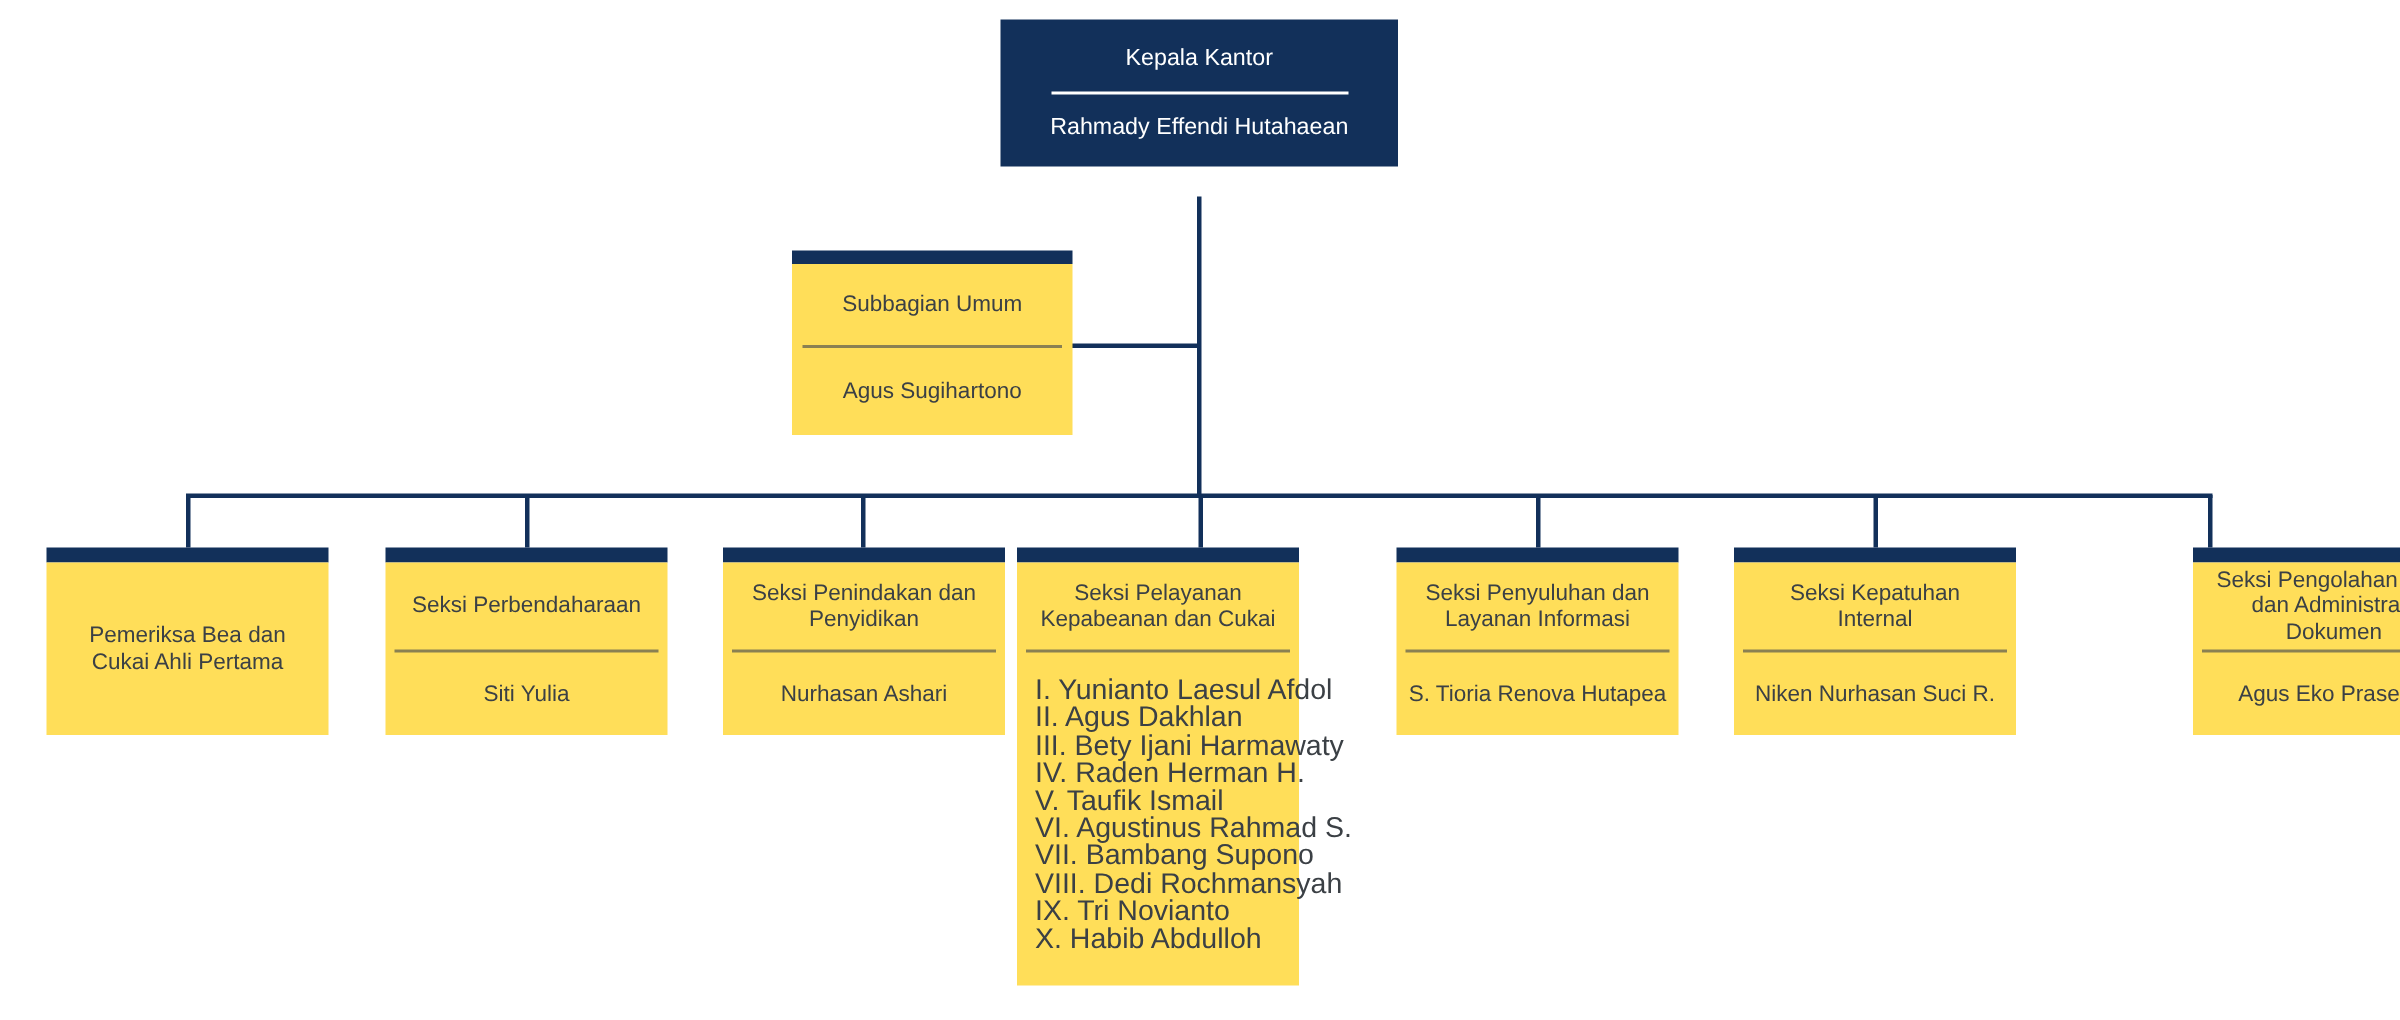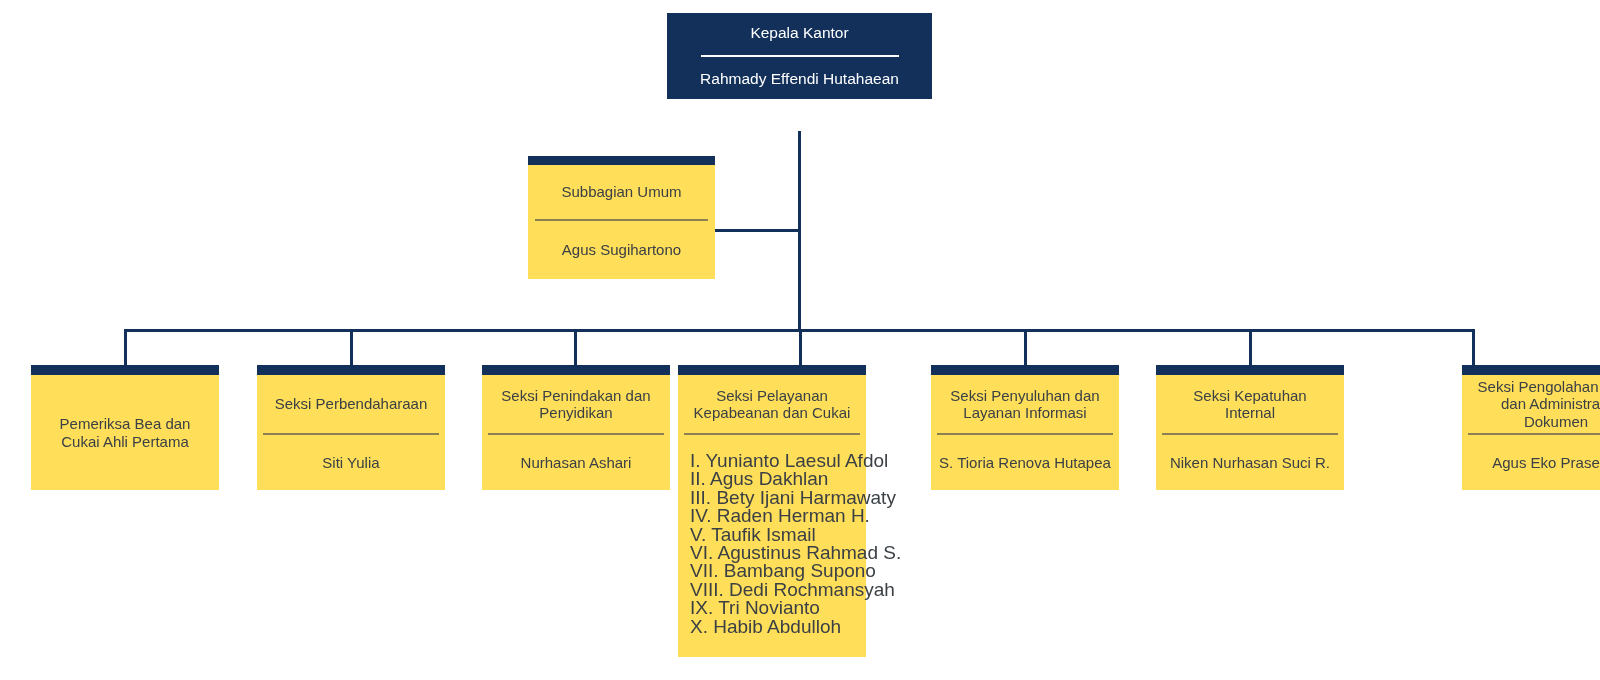--- a/index.html
+++ b/index.html
@@ -4,21 +4,21 @@
 <style>
   html,body{margin:0;padding:0;background:#ffffff;}
   #canvas{
     position:relative;width:1600px;height:680px;background:#ffffff;overflow:hidden;
     font-family:"Liberation Sans","DejaVu Sans",sans-serif;color:#3b4045;
   }
   
   .line{position:absolute;background:#12305a;}
   
   .root-box{
-    position:absolute;left:667px;top:13px;width:265px;height:86px;
+    position:absolute;left:667px;top:13px;width:265px;height:98px;
     background:#12305a;color:#ffffff;display:flex;flex-direction:column;
     align-items:center;justify-content:center;text-align:center;
   }
   .root-title{font-size:15.5px;}
   .root-divider{width:198px;height:0;border-top:2px solid #ffffff;margin:13px auto;}
   .root-name{font-size:15.5px;}
   
   .card{position:absolute;display:flex;flex-direction:column;}
   .card-bar{height:10px;background:#12305a;flex:none;}
   .card-body{
@@ -26,21 +26,21 @@
     text-align:center;font-size:15px;line-height:17.5px;
   }
   .card-title{
     flex:none;height:58px;display:flex;align-items:center;justify-content:center;
     padding:0 10px;
   }
   .card-title span{display:block;max-width:162px;}
   .card-divider{flex:none;width:176px;height:0;border-top:2px solid #8a8052;margin:0 auto;}
   .card-name{flex:1;display:flex;align-items:center;justify-content:center;padding:0 6px;}
   
-  .staff-box{left:528px;top:156px;width:187px;height:123px;}
+  .staff-box{left:528px;top:167px;width:187px;height:123px;}
   .staff-box .card-bar{height:9px;}
   .staff-box .card-title{height:54px;}
   .staff-box .card-divider{width:173px;}
   
   .dept{top:365px;width:188px;height:125px;}
   .dept-tall{height:292px;}
   .dept-center .card-body{align-items:center;justify-content:center;}
   .dept-center .card-title{height:auto;flex:none;}
   .member-list{
     text-align:left;padding:17px 4px 0 12px;font-size:19px;line-height:18.4px;

